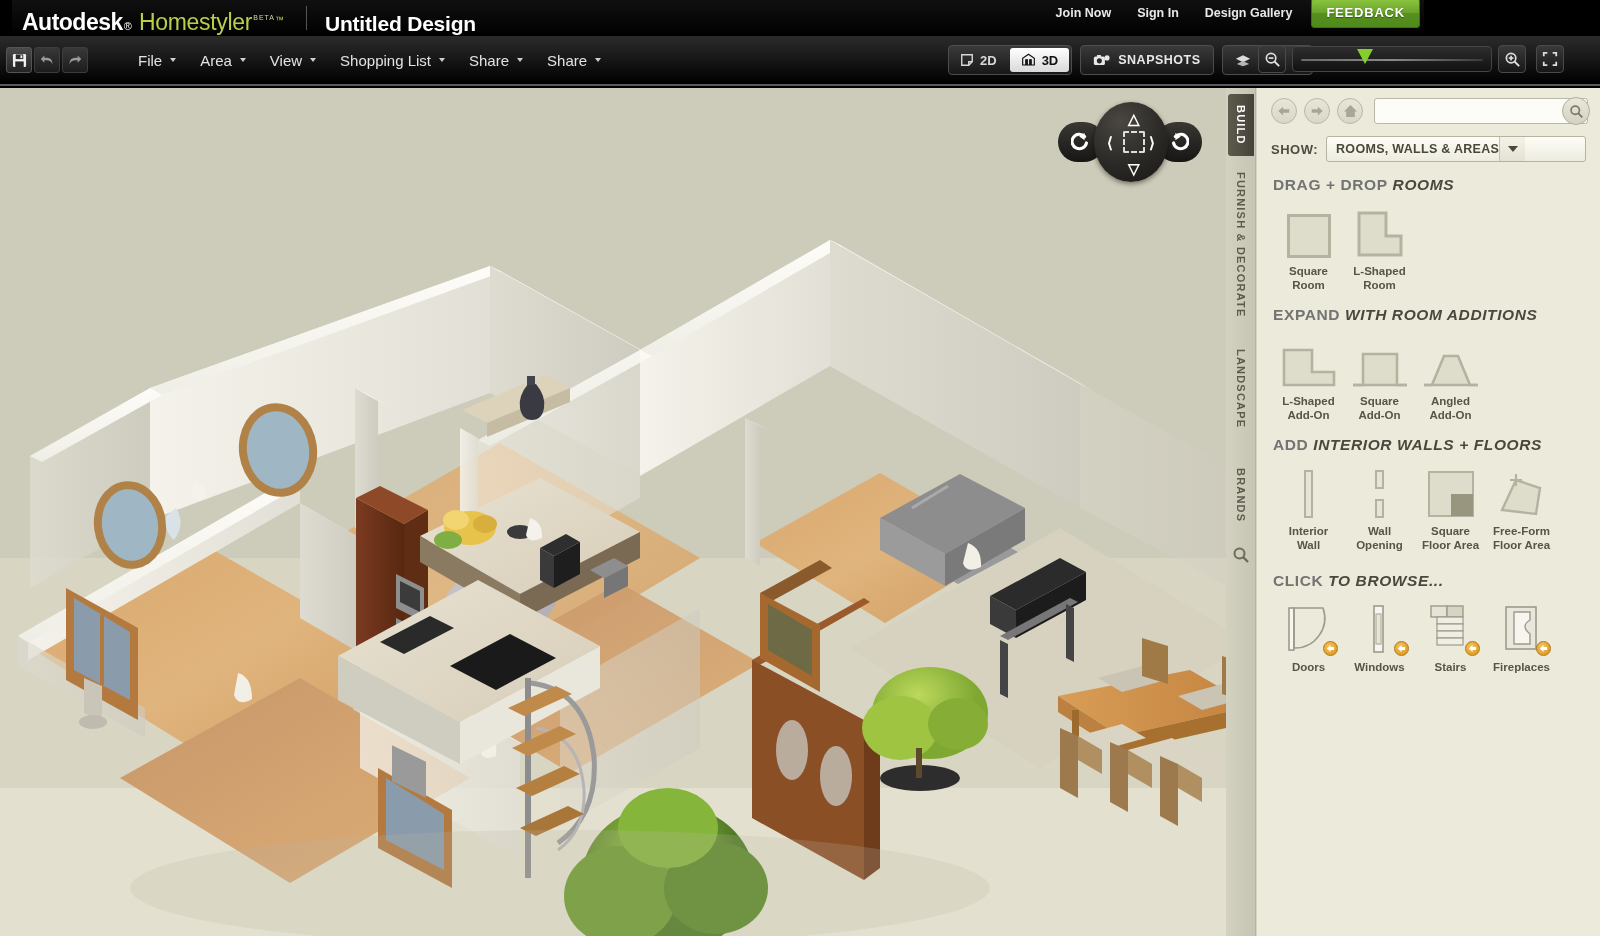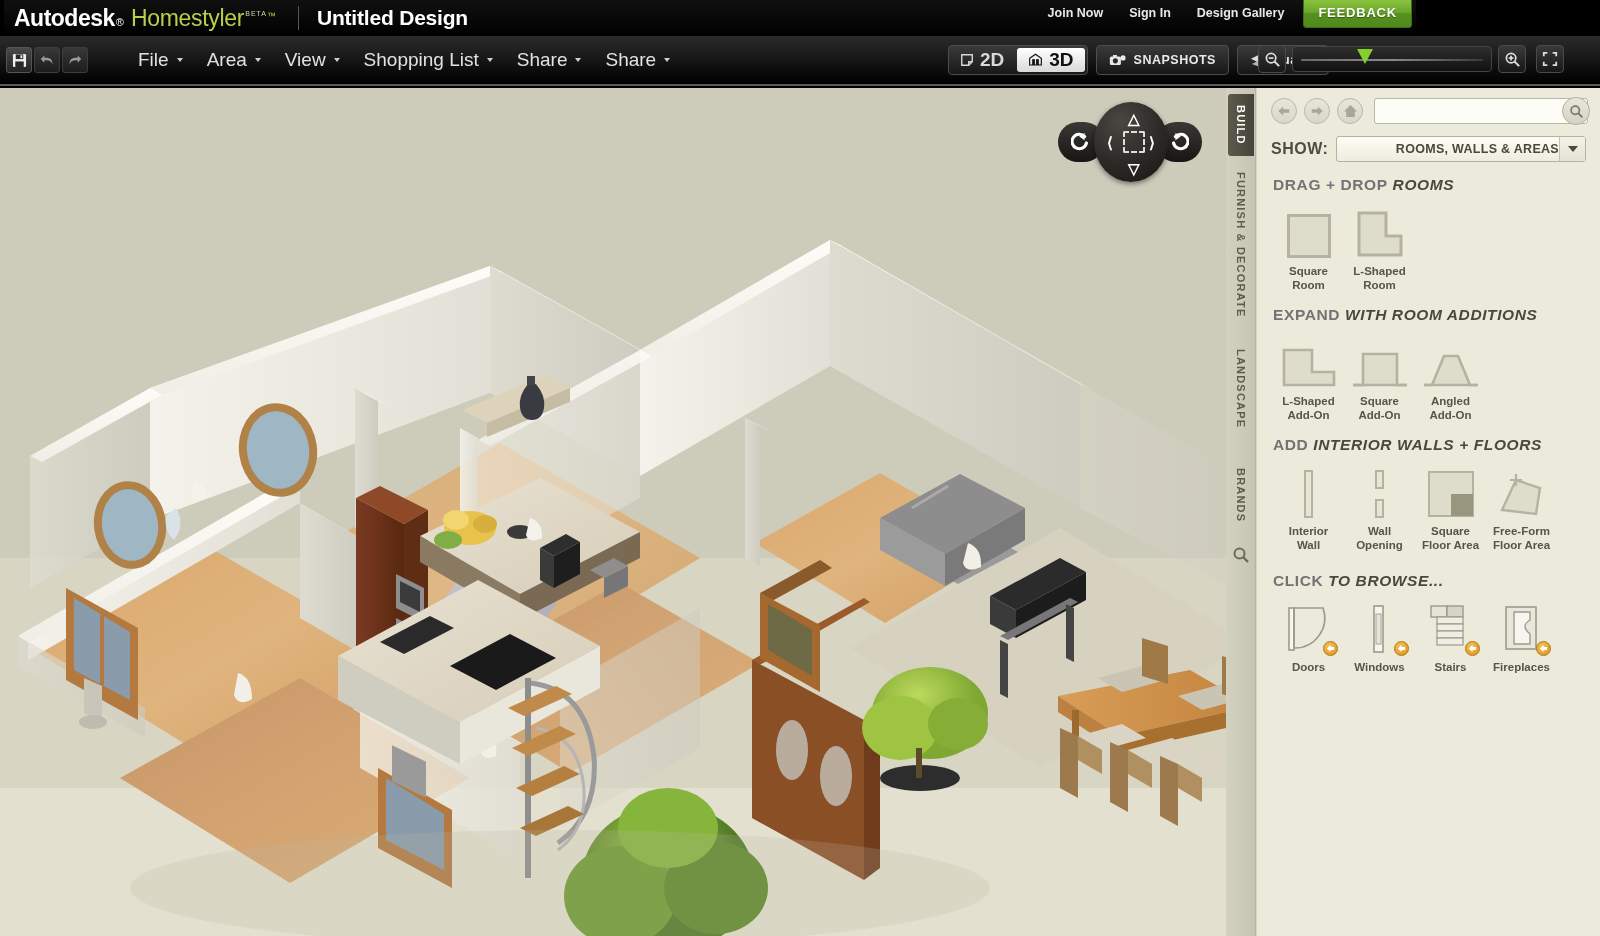--- a/index.html
+++ b/index.html
@@ -5,23 +5,23 @@
   * { box-sizing: border-box; margin: 0; padding: 0; }
   html, body {
     width: 1600px; height: 936px; overflow: hidden;
     font-family: "Liberation Sans", sans-serif;
     background: #000;
   }
   #app { position: relative; width: 1600px; height: 936px; }
 
   
   .titlebar {
-    position: absolute; left: 4px; top: 0; width: 1412px; height: 36px;
+    position: absolute; left: 12px; top: 0; width: 1412px; height: 36px;
     background: linear-gradient(to bottom, #101010 0%, #000 100%);
-    display: flex; align-items: center;
+    display: flex; align-items: flex-end;
   }
   .brand { display: flex; align-items: baseline; padding-left: 10px; }
   .brand-autodesk {
     color: #fff; font-size: 23px; font-weight: bold; letter-spacing: -0.5px;
   }
   .brand-reg { color:#fff; font-size: 11px; vertical-align: super; margin-left:1px;}
   .brand-home {
     color: #b8cf4a; font-size: 23px; font-weight: normal; margin-left: 7px;
     letter-spacing: -0.3px;
   }
@@ -59,36 +59,36 @@
   .tb-group-left { display: flex; align-items: center; padding-left: 6px; gap: 2px; }
   .icon-btn {
     width: 26px; height: 26px; border-radius: 3px;
     background: linear-gradient(to bottom, #4a4a4a, #242424);
     border: 1px solid #555; display: flex; align-items: center; justify-content: center;
     cursor: pointer;
   }
   .icon-btn.flat { background: linear-gradient(to bottom, #383838, #1d1d1d); border-color:#3d3d3d;}
   .menu-bar { display: flex; align-items: center; margin-left: 38px; }
   .menu-item {
-    color: #e2e2e2; font-size: 19px; padding: 4px 12px; cursor: pointer;
+    color: #e2e2e2; font-size: 15px; padding: 4px 12px; cursor: pointer;
     display: flex; align-items: center; gap: 8px; white-space: nowrap;
   }
   .caret-down {
     width: 0; height: 0; border-left: 3.5px solid transparent;
     border-right: 3.5px solid transparent; border-top: 4px solid #cfcfcf;
   }
 
   .tb-center { position: absolute; left: 948px; top: 9px; display: flex; align-items: center; gap: 8px;}
   .seg-wrap {
     display: flex; background: linear-gradient(to bottom,#3a3a3a,#181818);
     border: 1px solid #4d4d4d; border-radius: 4px; overflow: hidden; height: 30px;
   }
   .seg {
     display: flex; align-items: center; gap: 6px; padding: 0 11px; cursor: pointer;
-    color: #d8d8d8; font-size: 19px; font-weight: bold;
+    color: #d8d8d8; font-size: 13px; font-weight: bold;
   }
   .seg.active {
     background: linear-gradient(to bottom,#fff,#d9d9d9); color: #111;
     border-radius: 3px; margin: 2px;
   }
   .dark-btn {
     height: 30px; display: flex; align-items: center; gap: 8px; padding: 0 12px;
     background: linear-gradient(to bottom,#3a3a3a,#171717);
     border: 1px solid #4d4d4d; border-radius: 4px; cursor: pointer;
     color: #e8e8e8; font-size: 12.5px; font-weight: bold; letter-spacing: .5px;
@@ -174,25 +174,25 @@
     width: 100%; height: 26px; border-radius: 3px; border: 1px solid #b9b7a6;
     background: #fdfdf7; padding: 0 30px 0 8px; font-size: 12px;
     font-family: "Liberation Sans", sans-serif; color: #444; outline: none;
   }
   .search-go {
     position: absolute; right: -2px; top: -1px; width: 28px; height: 28px; border-radius: 50%;
     background: linear-gradient(to bottom,#eae8da,#d4d2c2); border: 1px solid #b0ae9d;
     display: flex; align-items: center; justify-content: center; cursor: pointer;
   }
   .show-row { display: flex; align-items: center; gap: 8px; padding: 12px 14px 0 14px; }
-  .show-label { font-size: 16px; font-weight: bold; color: #4f4d42; letter-spacing: .5px;}
+  .show-label { font-size: 13px; font-weight: bold; color: #4f4d42; letter-spacing: .5px;}
   .show-select {
     flex: 1; height: 26px; border: 1px solid #b4b2a1; border-radius: 3px;
     background: linear-gradient(to bottom,#fdfdf7,#eeecdf);
-    display: flex; align-items: center; justify-content: flex-end;
+    display: flex; align-items: center; justify-content: flex-start;
     padding: 0 0 0 9px; cursor: pointer;
   }
   .show-select-val { font-size: 12.5px; font-weight: bold; color: #4a483d; letter-spacing:.3px;}
   .show-select-arrow {
     width: 26px; height: 24px; border-left: 1px solid #c3c1b0;
     display: flex; align-items: center; justify-content: center;
     background: linear-gradient(to bottom,#f4f2e6,#e4e2d4);
   }
 
   .section { padding: 14px 14px 0 16px; }

